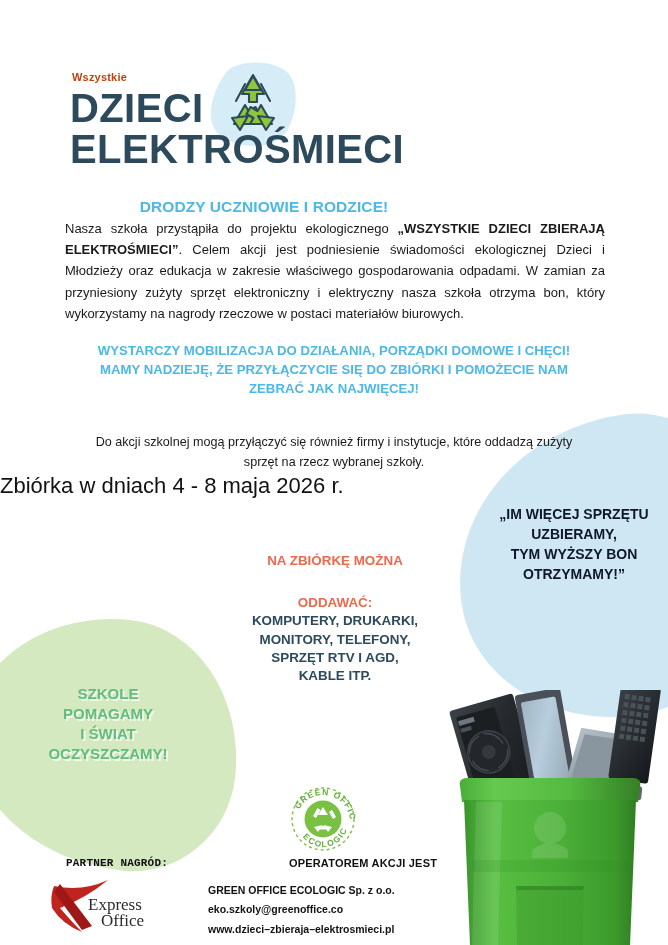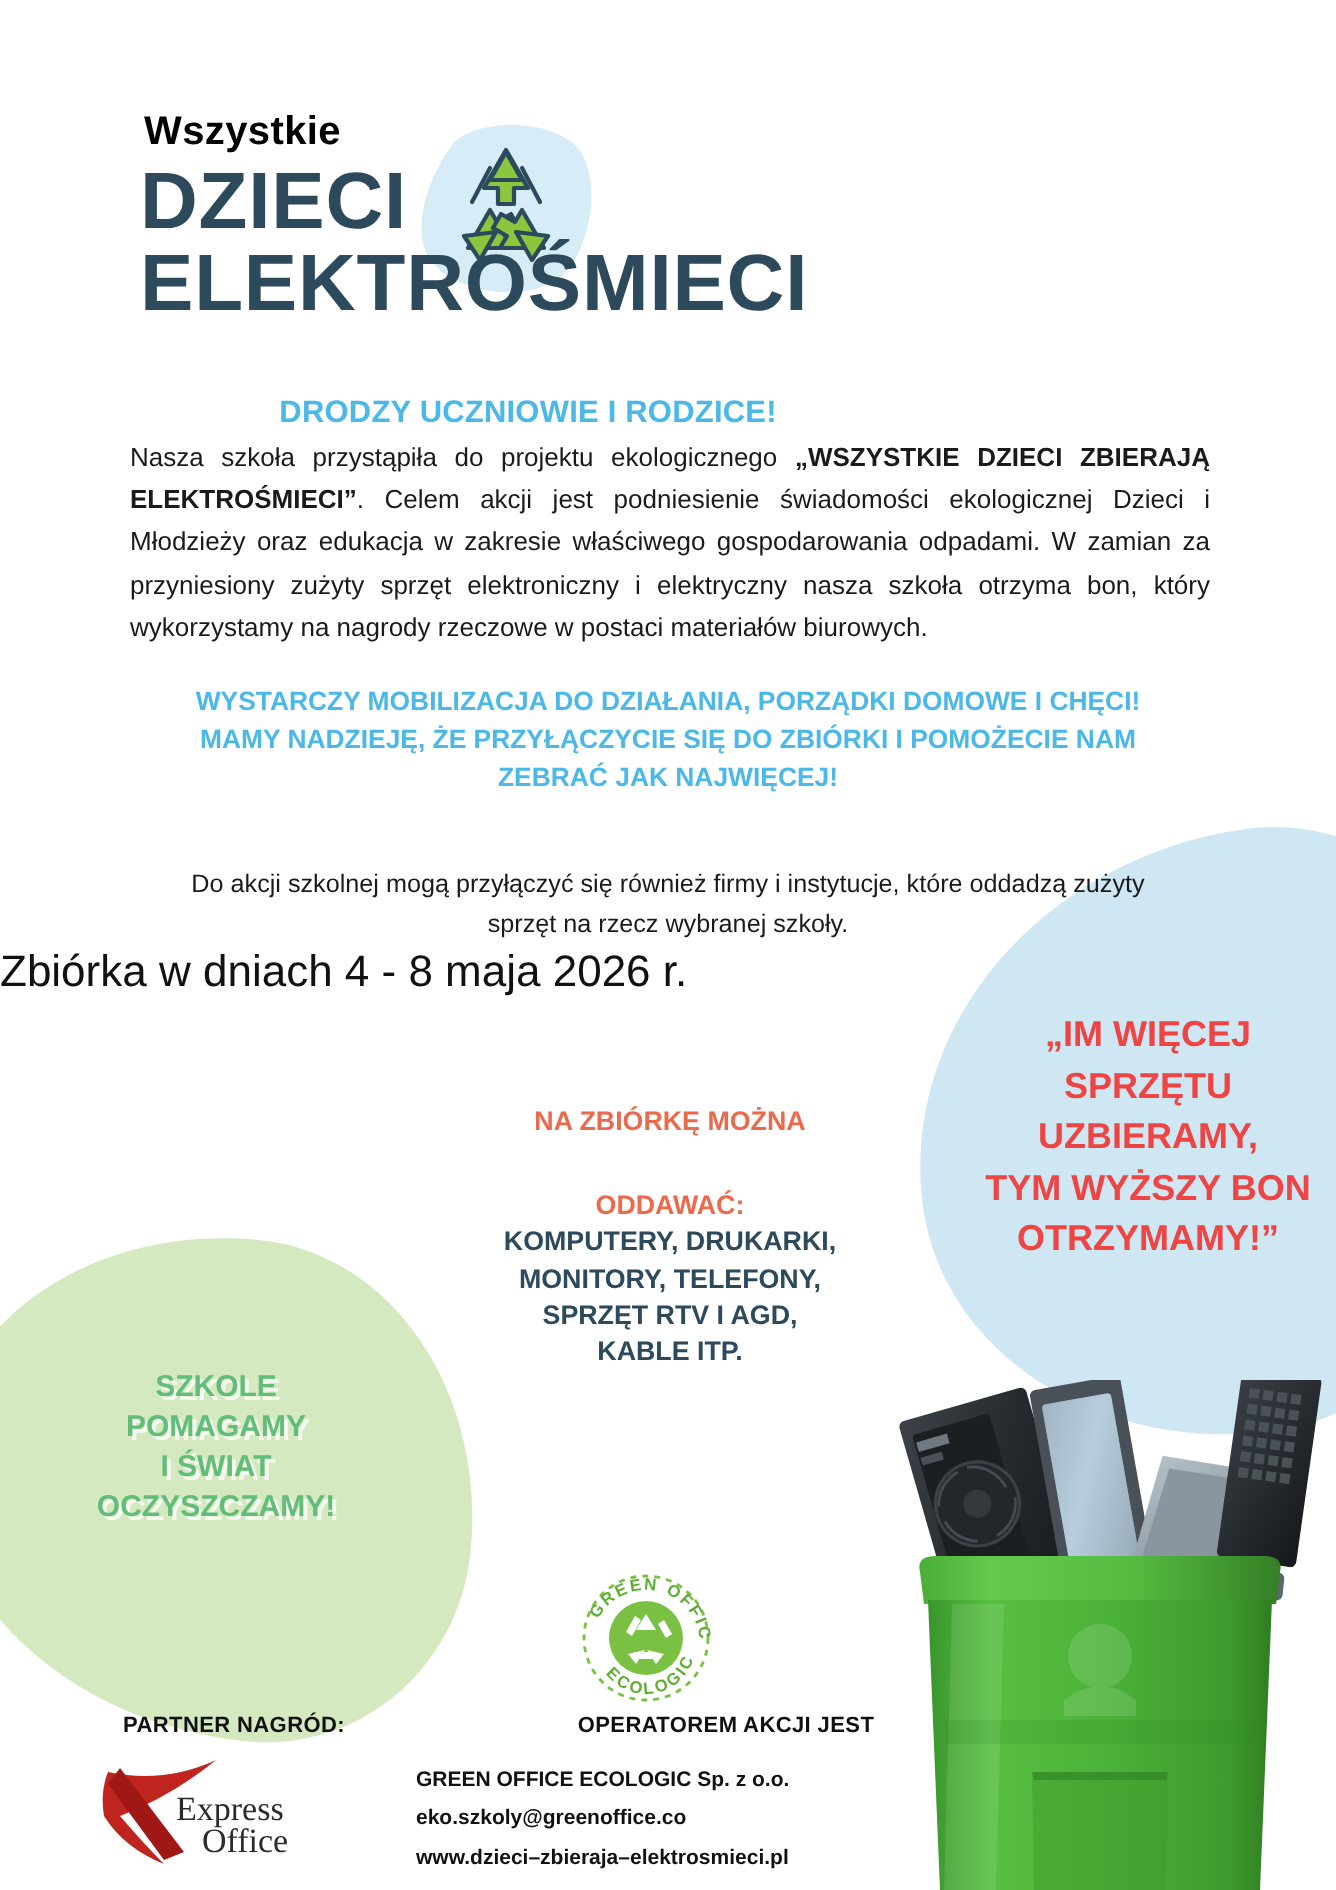--- a/index.html
+++ b/index.html
@@ -23,22 +23,22 @@
   .blob-green{
     left:-30px;top:618px;width:268px;height:250px;
     background:#d5e9c0;
     border-radius:55% 45% 38% 62% / 48% 58% 42% 52%;
     transform:rotate(6deg);
   }
 
   
   .logo{position:absolute;left:70px;top:56px;z-index:5;}
   .logo-wszystkie{
-    color:#000000;font-weight:bold;font-size:20px;letter-spacing:.2px;
-    line-height:1;margin:0 0 5px 2px;
+    color:#c2410c;font-weight:bold;font-size:11px;letter-spacing:.2px;
+    line-height:1;margin:16px 0 5px 2px;
   }
   .logo-main{
     color:#2d4a5c;font-weight:bold;font-size:40px;line-height:1.02;
     letter-spacing:.4px;margin:0;
   }
   .logo-main div{white-space:nowrap;}
   .logo-recycle{position:absolute;left:205px;top:58px;width:96px;height:92px;z-index:4;}
 
   
   .heading-blue{
@@ -55,21 +55,21 @@
   #p-firmy{left:78px;top:432px;width:512px;text-align:center;font-size:12.6px;line-height:1.6;}
 
   #date-line{
     position:absolute;z-index:6;left:0;top:473px;width:520px;text-align:left;
     font-size:22px;color:#111;font-family:"Liberation Sans", sans-serif;
   }
 
   
   #quote{
     position:absolute;z-index:6;left:488px;top:505px;width:172px;
-    color:#ef4444;font-weight:bold;font-size:18px;line-height:1.42;text-align:center;
+    color:#0f172a;font-weight:bold;font-size:14px;line-height:1.42;text-align:center;
   }
 
   
   #list-block{
     position:absolute;z-index:6;left:198px;top:528px;width:274px;text-align:center;
   }
   #list-block .orange{color:#ec6a4c;font-weight:bold;font-size:13.4px;line-height:1.36;margin-top:24px;}
   #list-block .navy{color:#2d4a5c;font-weight:bold;font-size:13.4px;line-height:1.36;}
   #warn-block{
     position:absolute;z-index:6;left:198px;top:652px;width:274px;text-align:center;
@@ -79,21 +79,21 @@
   
   #green-claim{
     position:absolute;z-index:6;left:8px;top:684px;width:200px;text-align:center;
     color:#62bd7a;font-weight:bold;font-size:15px;line-height:1.33;
     text-shadow:2px 2px 0 rgba(255,255,255,.75);
   }
 
   
   #partner-label{
     position:absolute;z-index:6;left:22px;top:857px;width:190px;text-align:center;
-    color:#111;font-weight:bold;font-size:11px;letter-spacing:.2px;
+    color:#111;font-weight:bold;font-size:11px;letter-spacing:.2px;font-family:Liberation Mono, monospace;
   }
   #express-logo{position:absolute;z-index:6;left:46px;top:878px;width:122px;height:60px;}
 
   #operator-label{
     position:absolute;z-index:6;left:218px;top:857px;width:290px;text-align:center;
     color:#111;font-weight:bold;font-size:11px;letter-spacing:.2px;
   }
   #operator-info{
     position:absolute;z-index:6;left:208px;top:881px;width:310px;text-align:left;
     color:#111;font-weight:bold;font-size:10.5px;line-height:1.85;

